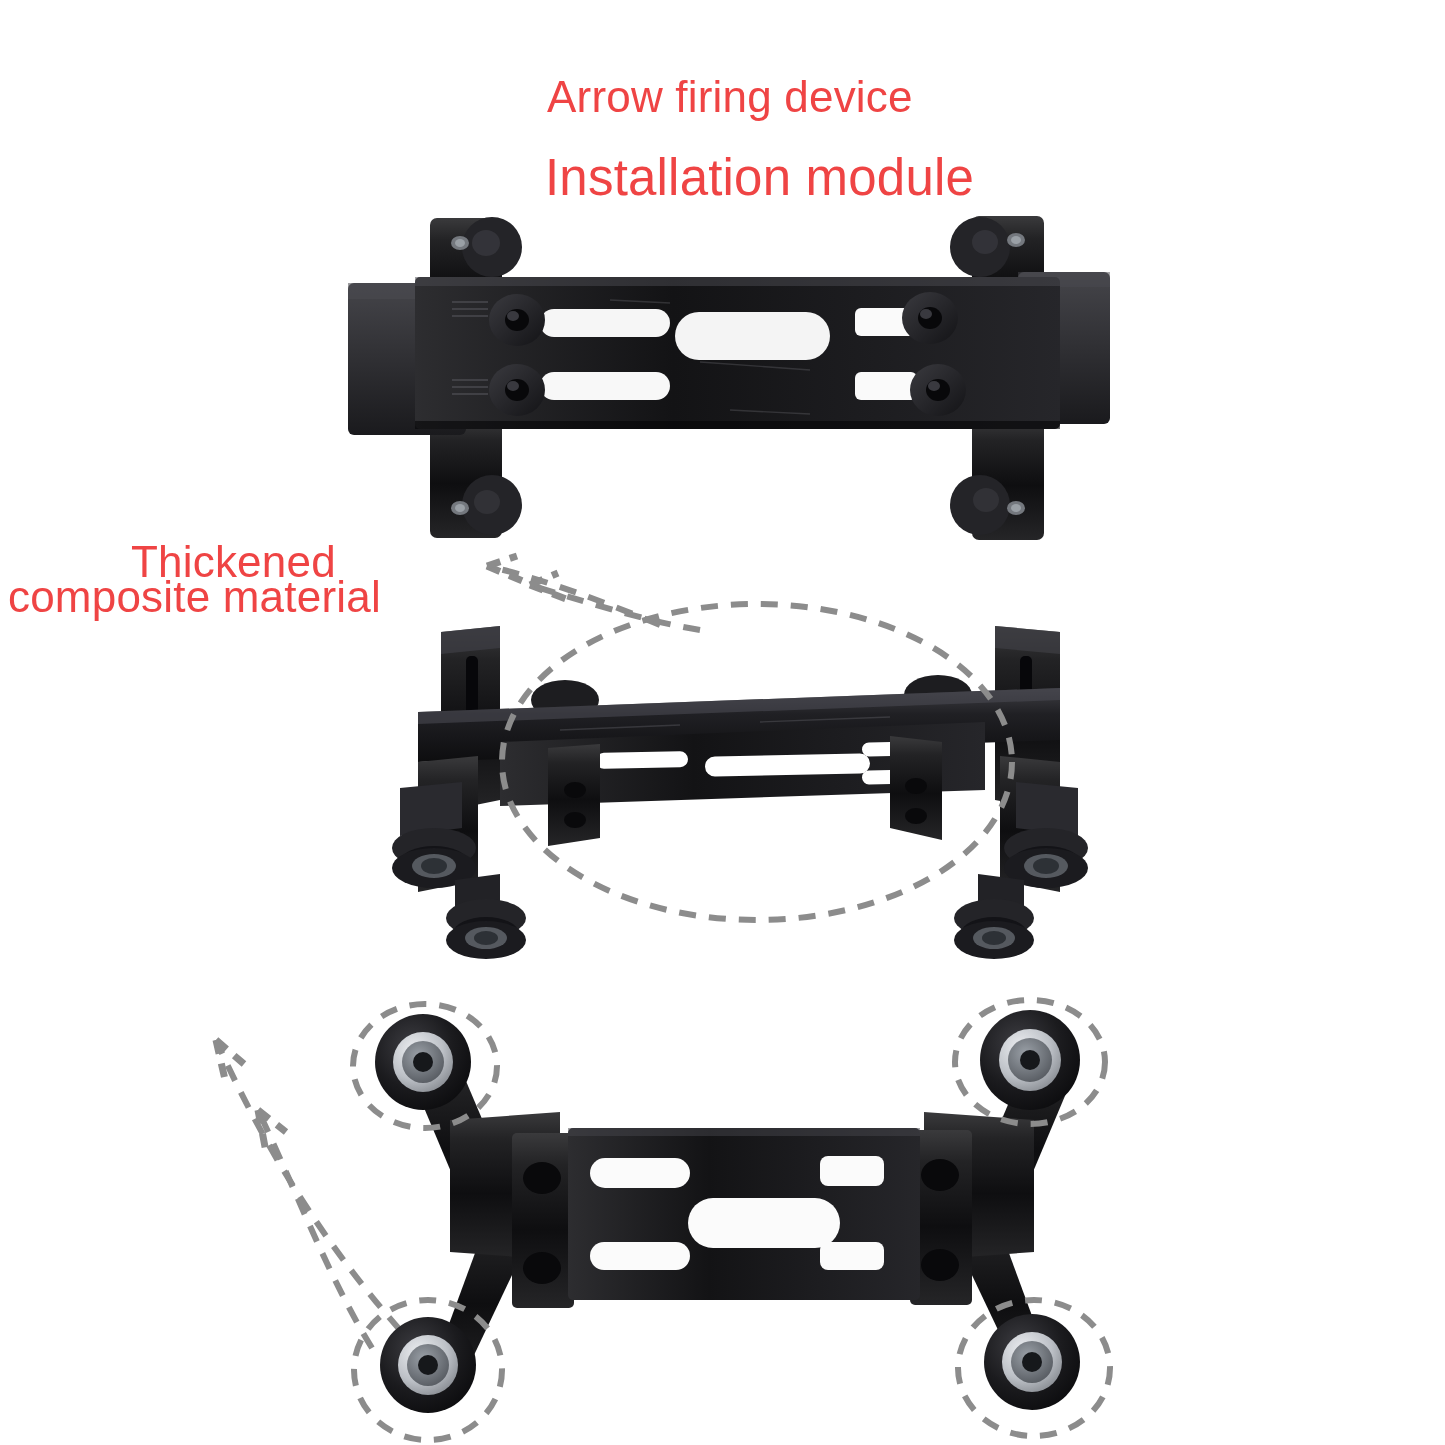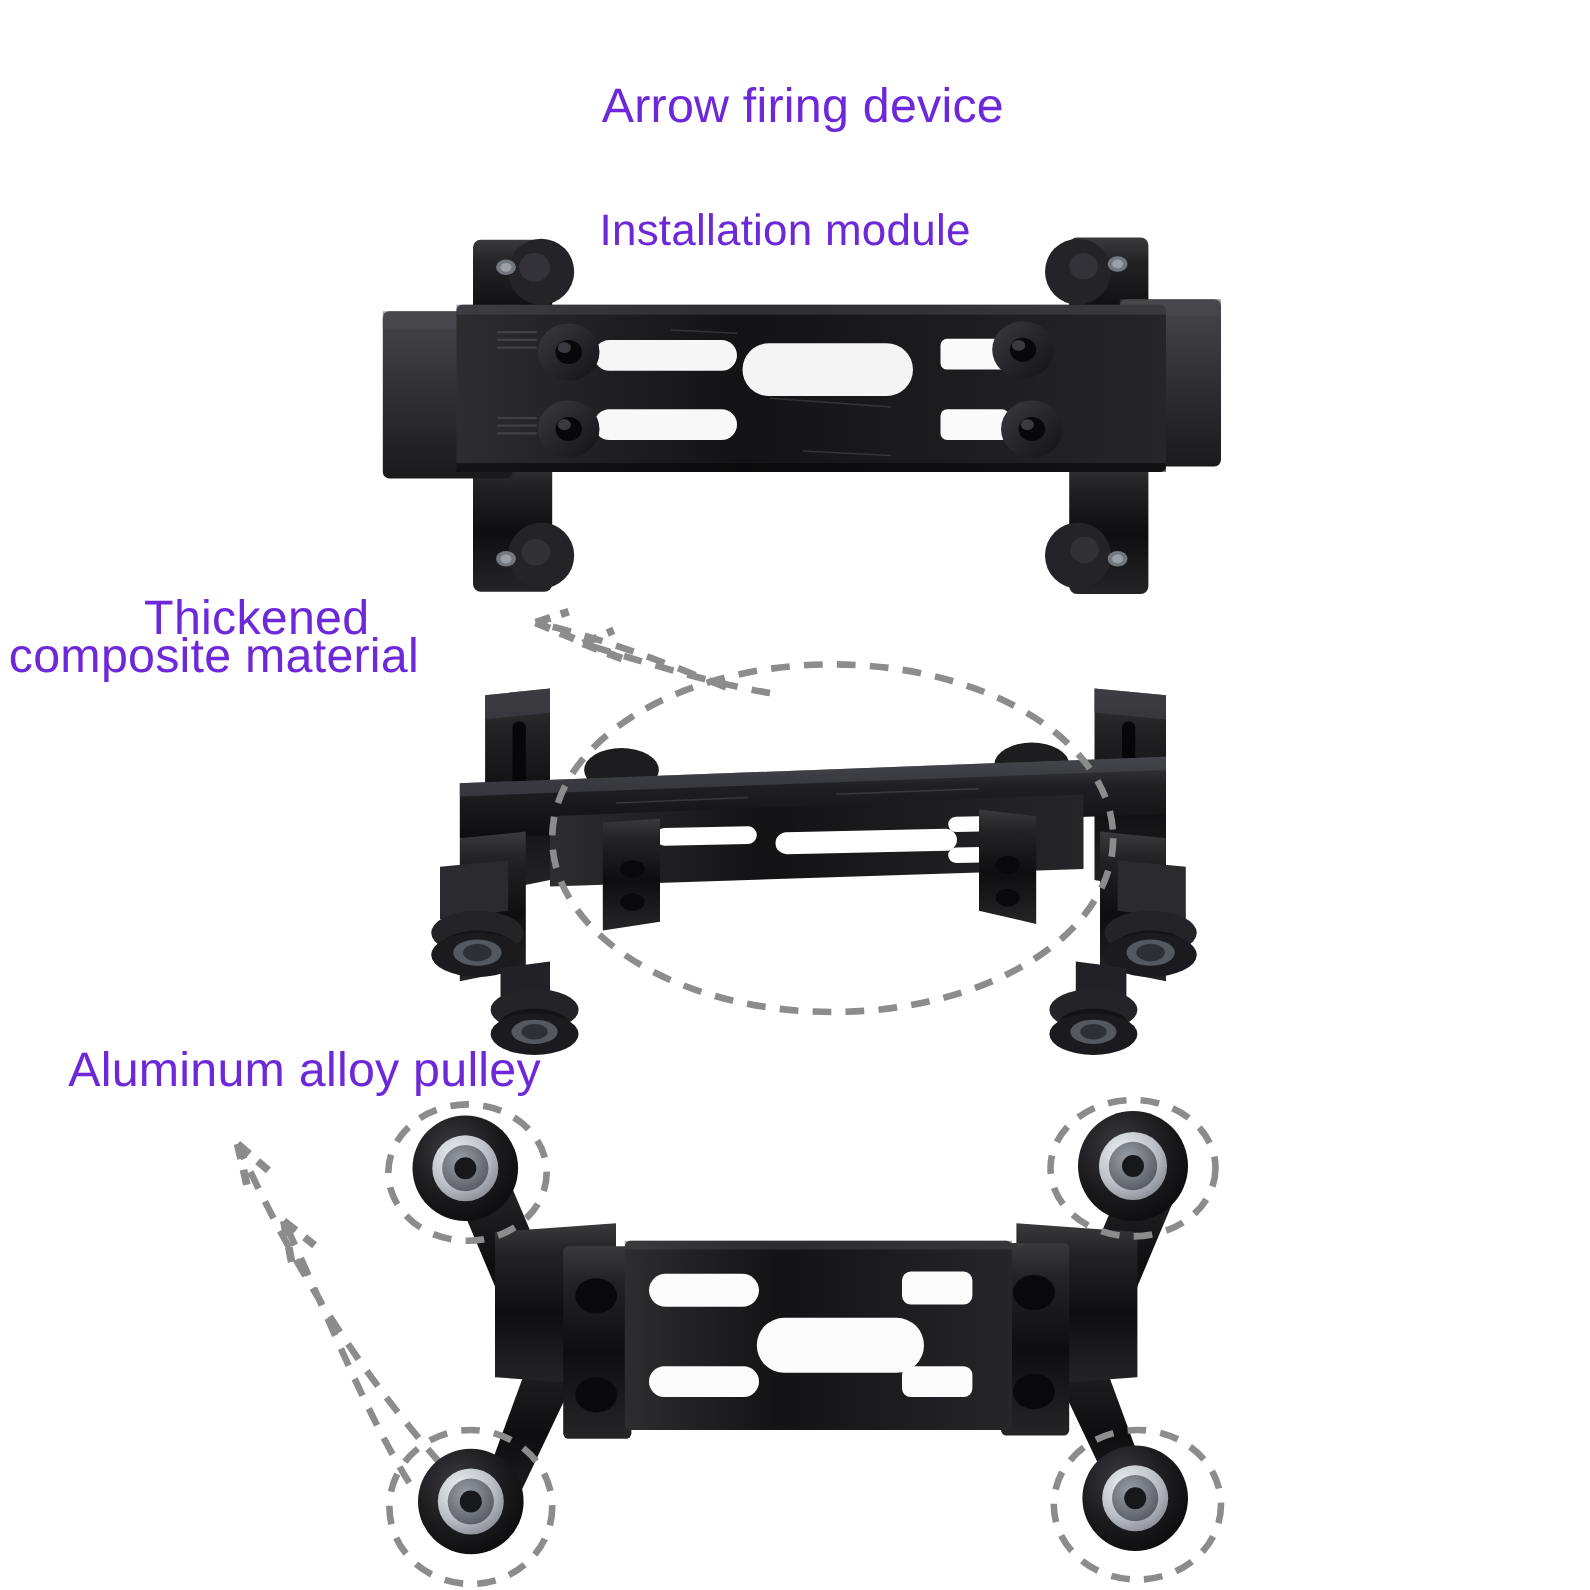--- a/index.html
+++ b/index.html
@@ -1,43 +1,42 @@
 <!DOCTYPE html>
 <html><head>
 <meta charset="utf-8">
 <style>
   html,body{margin:0;padding:0;background:#fff;}
   body{width:1445px;height:1445px;position:relative;overflow:hidden;
        font-family:"Liberation Sans","DejaVu Sans",sans-serif;background:#ffffff;}
   .stage{position:absolute;inset:0;background:#ffffff;}
 
-  .label{position:absolute;color:#6d28d9;font-weight:400;letter-spacing:.2px;white-space:nowrap;}
+  .label{position:absolute;color:#ef4444;font-weight:400;letter-spacing:.2px;white-space:nowrap;}
   #title-line1{left:547px;top:72px;font-size:44px;}
-  #title-line2{left:545px;top:148px;font-size:40px;margin-top:40px;}
+  #title-line2{left:545px;top:148px;font-size:51px;}
   #mat-line1{left:131px;top:491px;font-size:44px;margin-top:46px;}
   #mat-line2{left:8px;top:572px;font-size:44px;text-align:right;}
   #pulley-label{left:62px;top:948px;font-size:44px;}
 
   svg.art{position:absolute;left:0;top:0;width:1445px;height:1445px;overflow:visible;}
 
   .dash{fill:none;stroke:#8c8c8c;stroke-width:6;stroke-dasharray:17 13;stroke-linecap:butt;}
   .ahead{fill:none;stroke:#8c8c8c;stroke-width:7;stroke-linecap:butt;stroke-dasharray:14 10;}
 </style>
 </head>
 <body>
 
 <div class="stage">
 
   <div class="label" id="title-line1">Arrow firing device</div>
   <div class="label" id="title-line2">Installation module</div>
 
   <div class="label" id="mat-line1">Thickened</div>
   <div class="label" id="mat-line2">composite material</div>
 
-  <div class="label" id="pulley-label">Aluminum alloy pulley</div>
 
   <svg class="art" viewBox="0 0 1445 1445">
     <defs>
       <linearGradient id="gMetalV" x1="0" y1="0" x2="0" y2="1">
         <stop offset="0" stop-color="#3a3a3c"></stop>
         <stop offset="0.18" stop-color="#232325"></stop>
         <stop offset="0.55" stop-color="#0e0e10"></stop>
         <stop offset="1" stop-color="#252527"></stop>
       </linearGradient>
       <linearGradient id="gMetalH" x1="0" y1="0" x2="1" y2="0">

